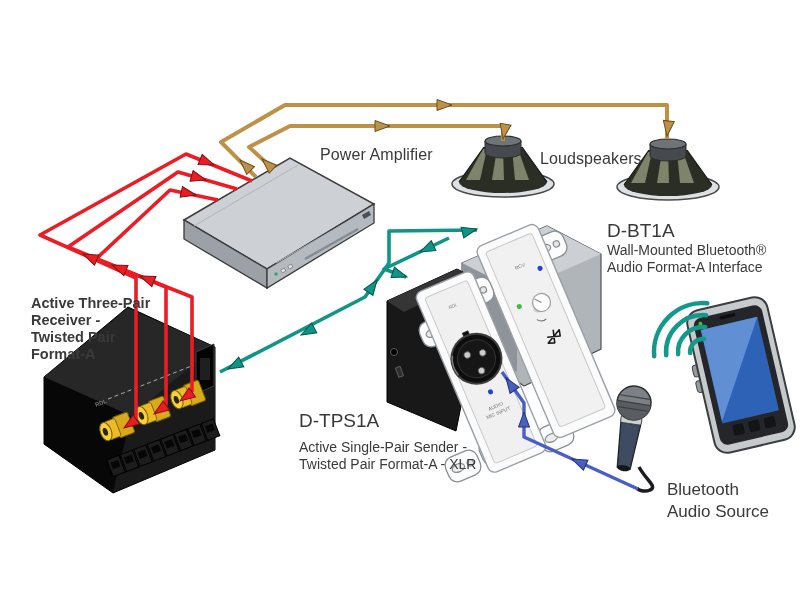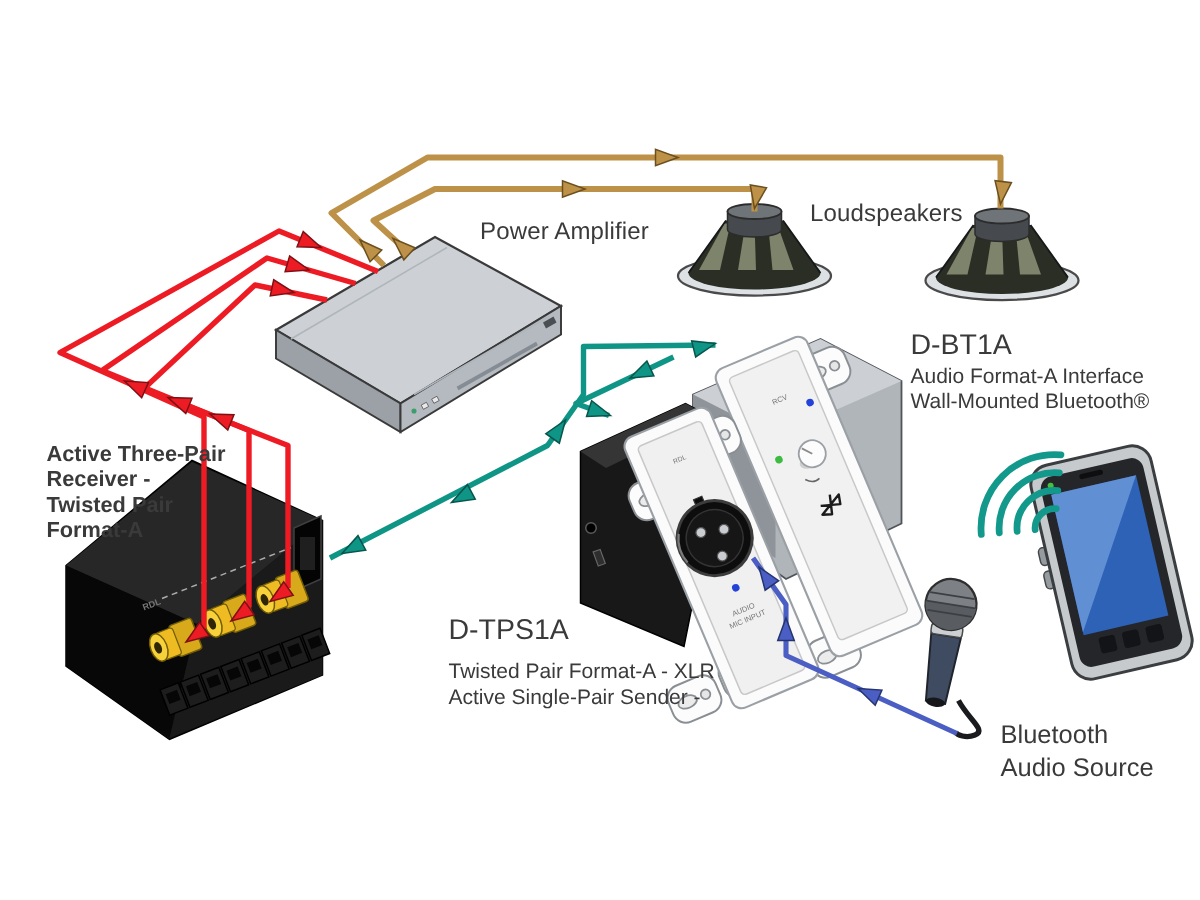--- a/index.html
+++ b/index.html
@@ -256,39 +256,39 @@
     <polyline points="638,489 524,437 524,403 502,372"></polyline>
   </g>
   <g stroke="#25346e" stroke-width="1" fill="#4a5ec4">
     <use href="#ah" transform="translate(572,459) rotate(-156)"></use>
     <use href="#ah" transform="translate(524,412) rotate(-90)"></use>
     <use href="#ah" transform="translate(506,378) rotate(-125)"></use>
   </g>
 </svg>
 
 <div class="lbl big" style="left:320px;top:146px;">Power Amplifier</div>
-<div class="lbl big" style="left:540px;top:134px;">Loudspeakers</div>
+<div class="lbl big" style="left:540px;top:150px;">Loudspeakers</div>
 
 <div class="lbl desc" style="left:31px;top:295px;font-weight:bold;">
   <div>Active Three-Pair</div>
   <div>Receiver -</div>
   <div>Twisted Pair</div>
   <div>Format-A</div>
 </div>
 
 <div class="lbl title" style="left:607px;top:220px;">D-BT1A</div>
 <div class="lbl desc" style="left:607px;top:242px;font-size:14px;">
+  <div>Wall-Mounted Bluetooth®</div>
   <div>Audio Format-A Interface</div>
-  <div>Wall-Mounted Bluetooth®</div>
 </div>
 
 <div class="lbl title" style="left:299px;top:410px;">D-TPS1A</div>
 <div class="lbl desc" style="left:299px;top:439px;font-size:14px;">
+  <div>Active Single-Pair Sender -</div>
   <div>Twisted Pair Format-A - XLR</div>
-  <div>Active Single-Pair Sender -</div>
 </div>
 
 <div class="lbl src" style="left:667px;top:447px;margin-top:32px;">
   <div>Bluetooth</div>
   <div>Audio Source</div>
 </div>
 
 </div>
 
 </body></html>

